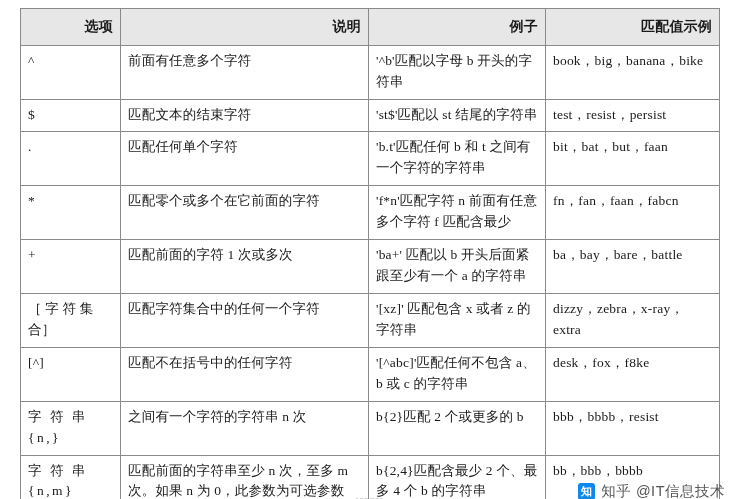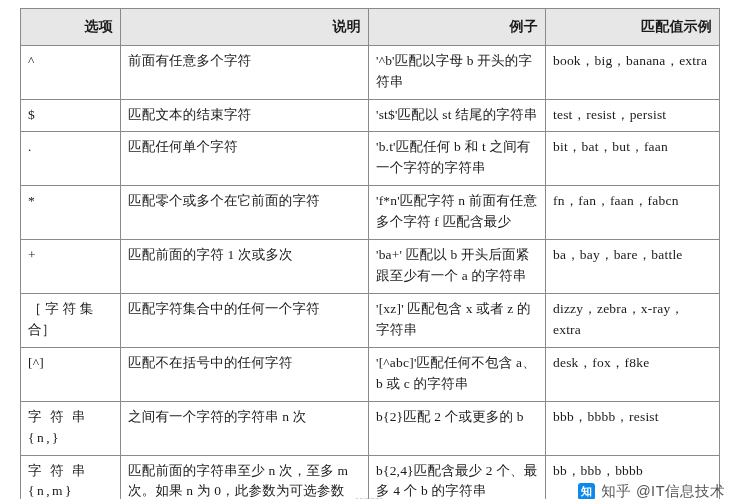--- a/index.html
+++ b/index.html
@@ -107,21 +107,21 @@
         <th>说明</th>
         <th>例子</th>
         <th>匹配值示例</th>
       </tr>
     </thead>
     <tbody>
       <tr>
         <td class="col-option">^</td>
         <td>前面有任意多个字符</td>
         <td>'^b'匹配以字母 b 开头的字符串</td>
-        <td>book，big，banana，extra</td>
+        <td>book，big，banana，bike</td>
       </tr>
       <tr>
         <td class="col-option">$</td>
         <td>匹配文本的结束字符</td>
         <td>'st$'匹配以 st 结尾的字符串</td>
         <td>test，resist，persist</td>
       </tr>
       <tr>
         <td class="col-option">.</td>
         <td>匹配任何单个字符</td>

